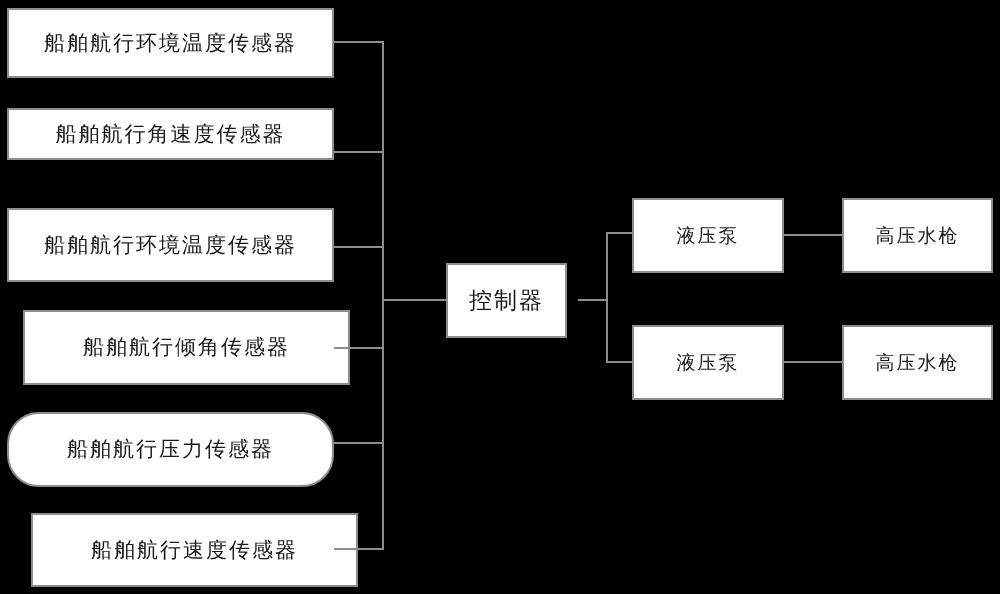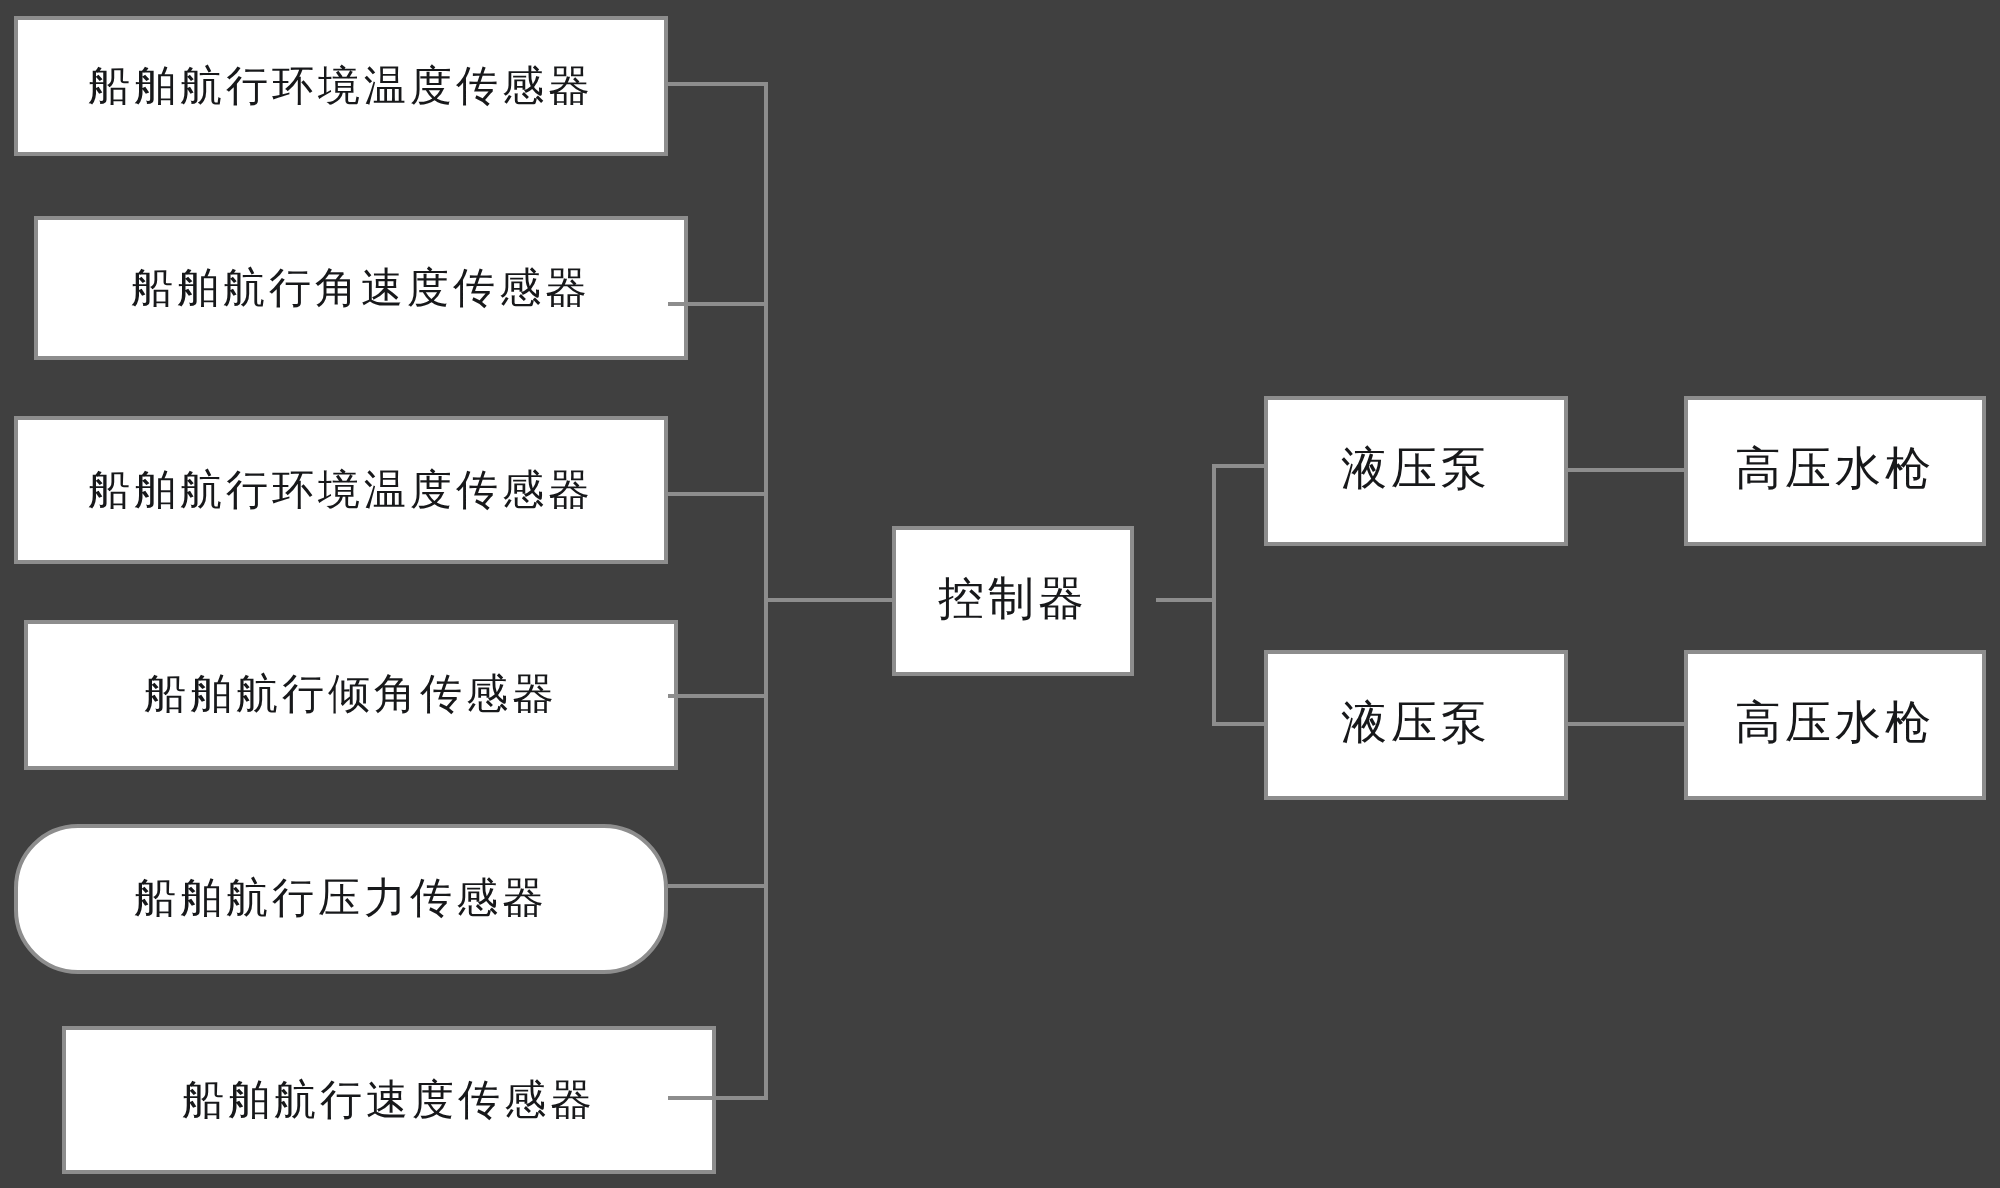--- a/index.html
+++ b/index.html
@@ -7,21 +7,21 @@
     padding: 0;
     background: #ffffff;
   }
   body {
     font-family: "DejaVu Serif", "Liberation Serif", serif;
   }
   #canvas {
     position: relative;
     width: 1000px;
     height: 594px;
-    background: #404040;
+    background: #000000;
     overflow: hidden;
   }
   .node {
     position: absolute;
     box-sizing: border-box;
     border: 2px solid #8d8d8d;
     background: #ffffff;
     display: flex;
     align-items: center;
     justify-content: center;
@@ -34,48 +34,48 @@
     line-height: 1;
   }
   .sensor-node {
     font-size: 21px;
   }
   .ctrl-node {
     font-size: 23px;
   }
   .pump-node,
   .gun-node {
-    font-size: 23px;
+    font-size: 19px;
     justify-content: center;
   }
   .wire {
     position: absolute;
     background: #8d8d8d;
   }
   .wire-h { height: 2px; }
   .wire-v { width: 2px; }
 </style>
 </head>
 <body>
 
 <div id="canvas">
 
   <div class="node sensor-node" style="left:7px; top:8px; width:327px; height:70px;">
     <span class="node-label">船舶航行环境温度传感器</span>
   </div>
 
-  <div class="node sensor-node" style="left:17px; top:108px; width:327px; height:72px;">
+  <div class="node sensor-node" style="left:7px; top:108px; width:327px; height:52px;">
     <span class="node-label">船舶航行角速度传感器</span>
   </div>
 
   <div class="node sensor-node" style="left:7px; top:208px; width:327px; height:74px;">
     <span class="node-label">船舶航行环境温度传感器</span>
   </div>
 
-  <div class="node sensor-node" style="left:12px; top:310px; width:327px; height:75px;">
+  <div class="node sensor-node" style="left:23px; top:310px; width:327px; height:75px;">
     <span class="node-label">船舶航行倾角传感器</span>
   </div>
 
   <div class="node sensor-node" style="left:7px; top:412px; width:327px; height:75px;border-radius:32px;">
     <span class="node-label">船舶航行压力传感器</span>
   </div>
 
   <div class="node sensor-node" style="left:7px; top:513px; width:327px; height:74px;margin-left:24px;">
     <span class="node-label">船舶航行速度传感器</span>
   </div>

